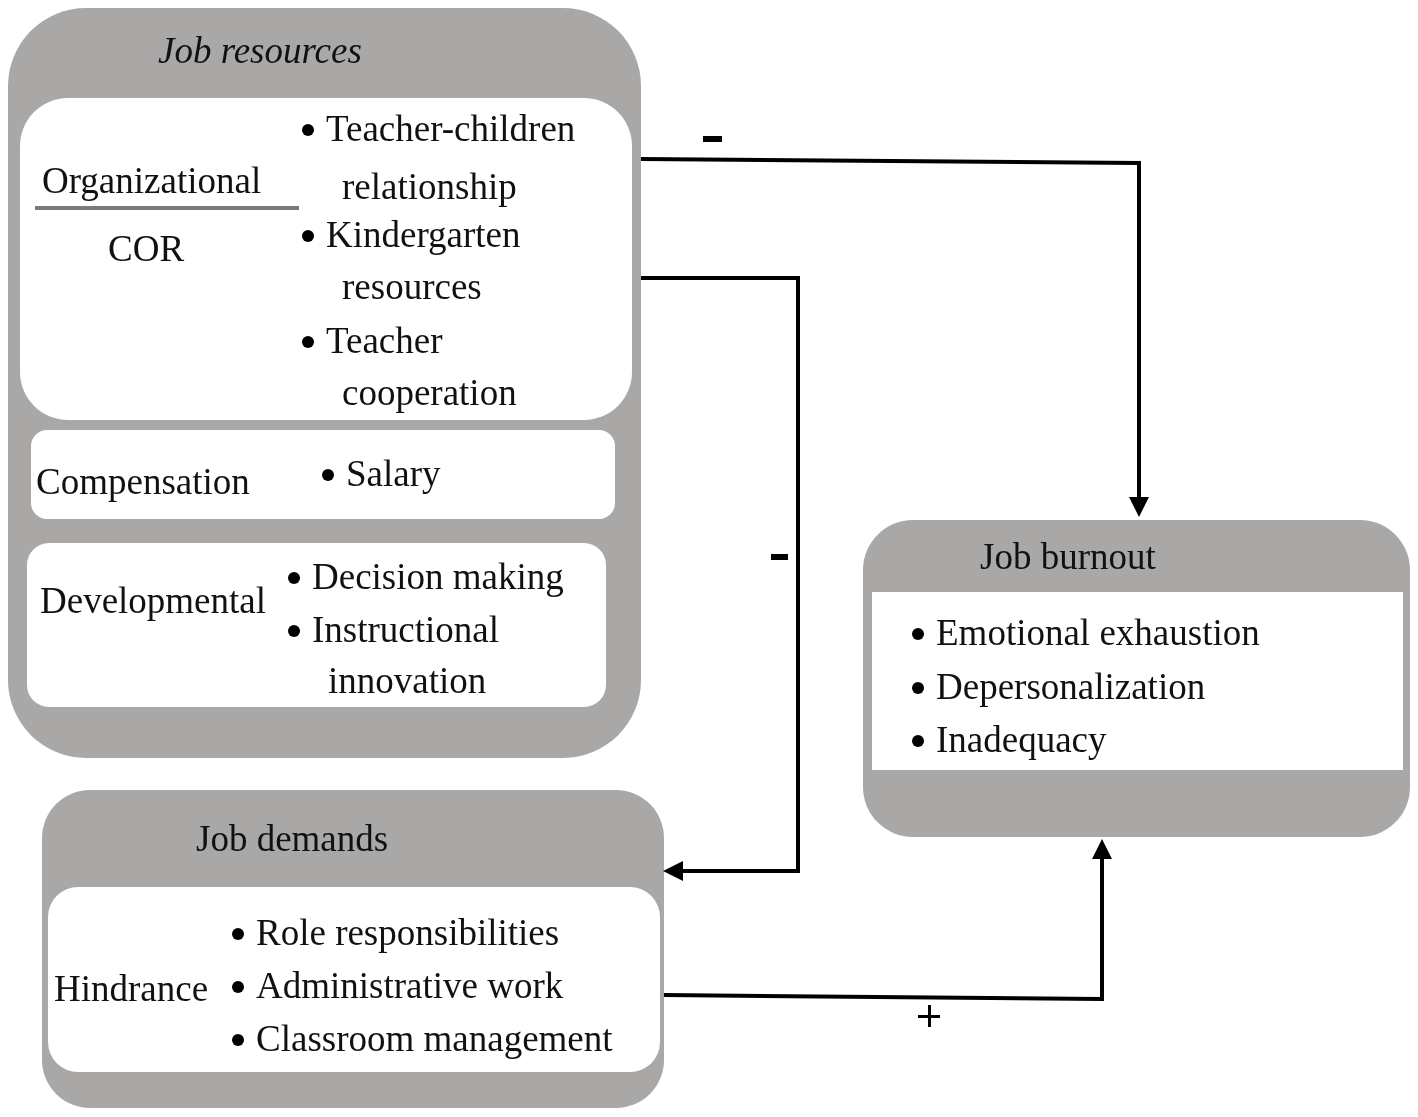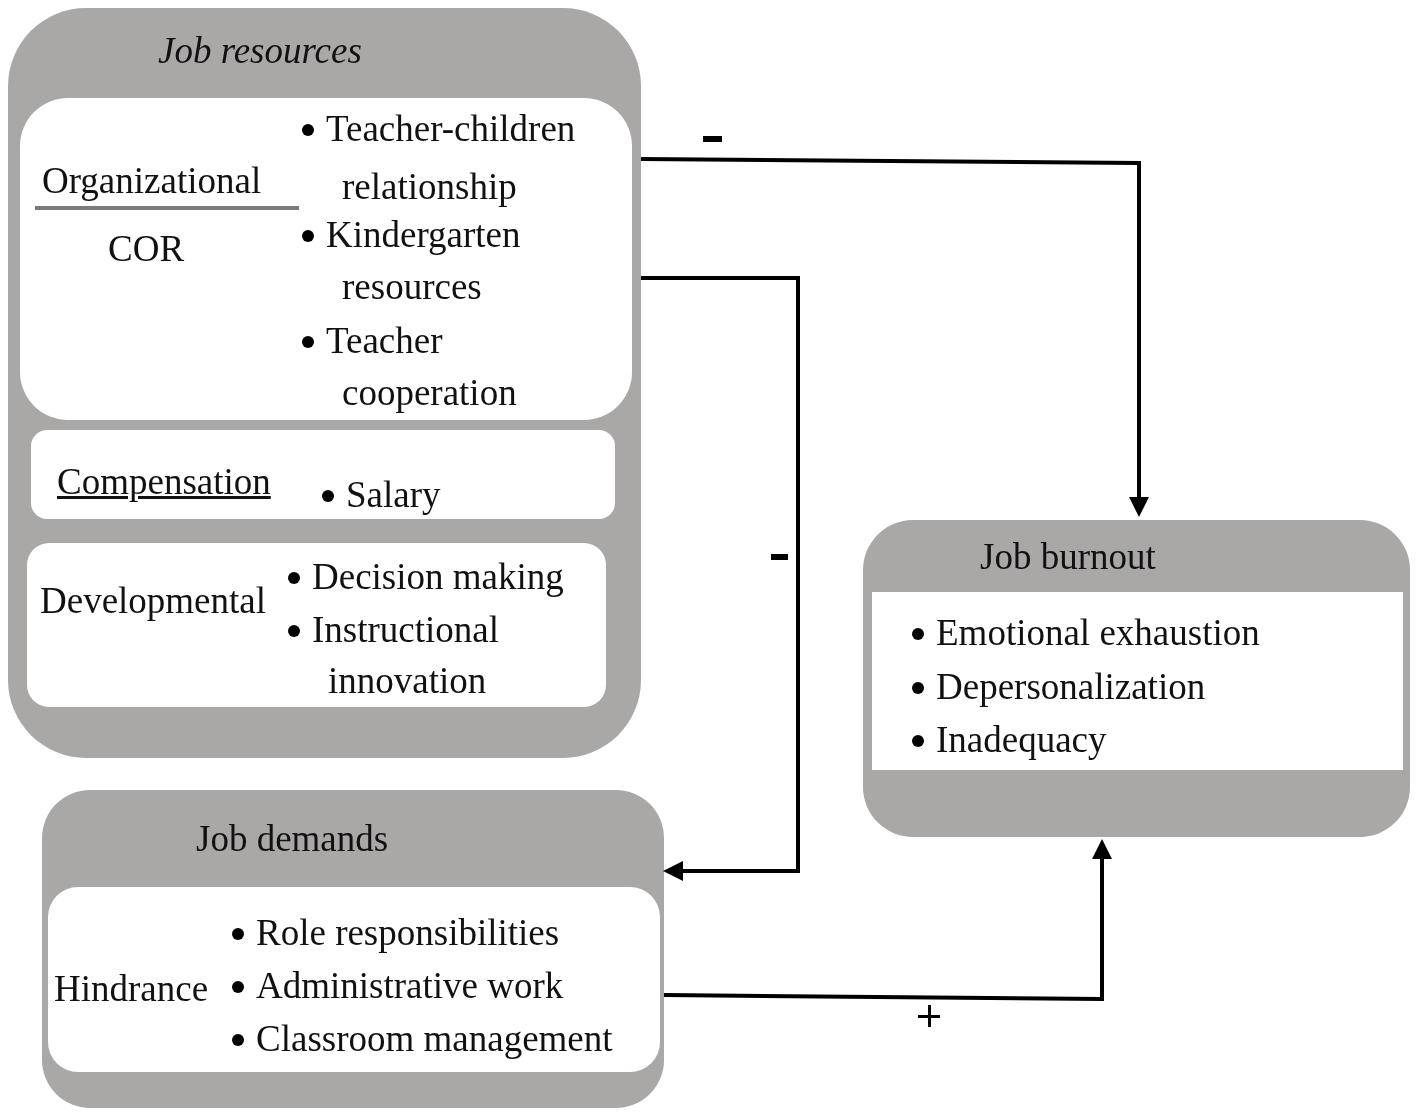--- a/index.html
+++ b/index.html
@@ -84,22 +84,22 @@
   <span class="bullet-dot"></span><span>Kindergarten</span>
 </div>
 <div class="txt" style="left:342px; top:268px;">resources</div>
 
 <div class="txt" style="left:302px; top:322px;text-align:center;">
   <span class="bullet-dot"></span><span>Teacher</span>
 </div>
 <div class="txt" style="left:342px; top:374px;">cooperation</div>
 
 <div class="white-box" style="left:31px; top:430px; width:584px; height:89px; border-radius:16px;"></div>
-<div class="txt" style="left:57px; top:463px;text-decoration:underline;">Compensation</div>
-<div class="txt" style="left:322px; top:476px;">
+<div class="txt" style="left:36px; top:463px;">Compensation</div>
+<div class="txt" style="left:322px; top:455px;">
   <span class="bullet-dot"></span><span>Salary</span>
 </div>
 
 <div class="white-box" style="left:27px; top:543px; width:579px; height:164px; border-radius:22px;"></div>
 <div class="txt" style="left:40px; top:582px;">Developmental</div>
 <div class="txt" style="left:288px; top:558px;">
   <span class="bullet-dot"></span><span>Decision making</span>
 </div>
 <div class="txt" style="left:288px; top:611px;">
   <span class="bullet-dot"></span><span>Instructional</span>

